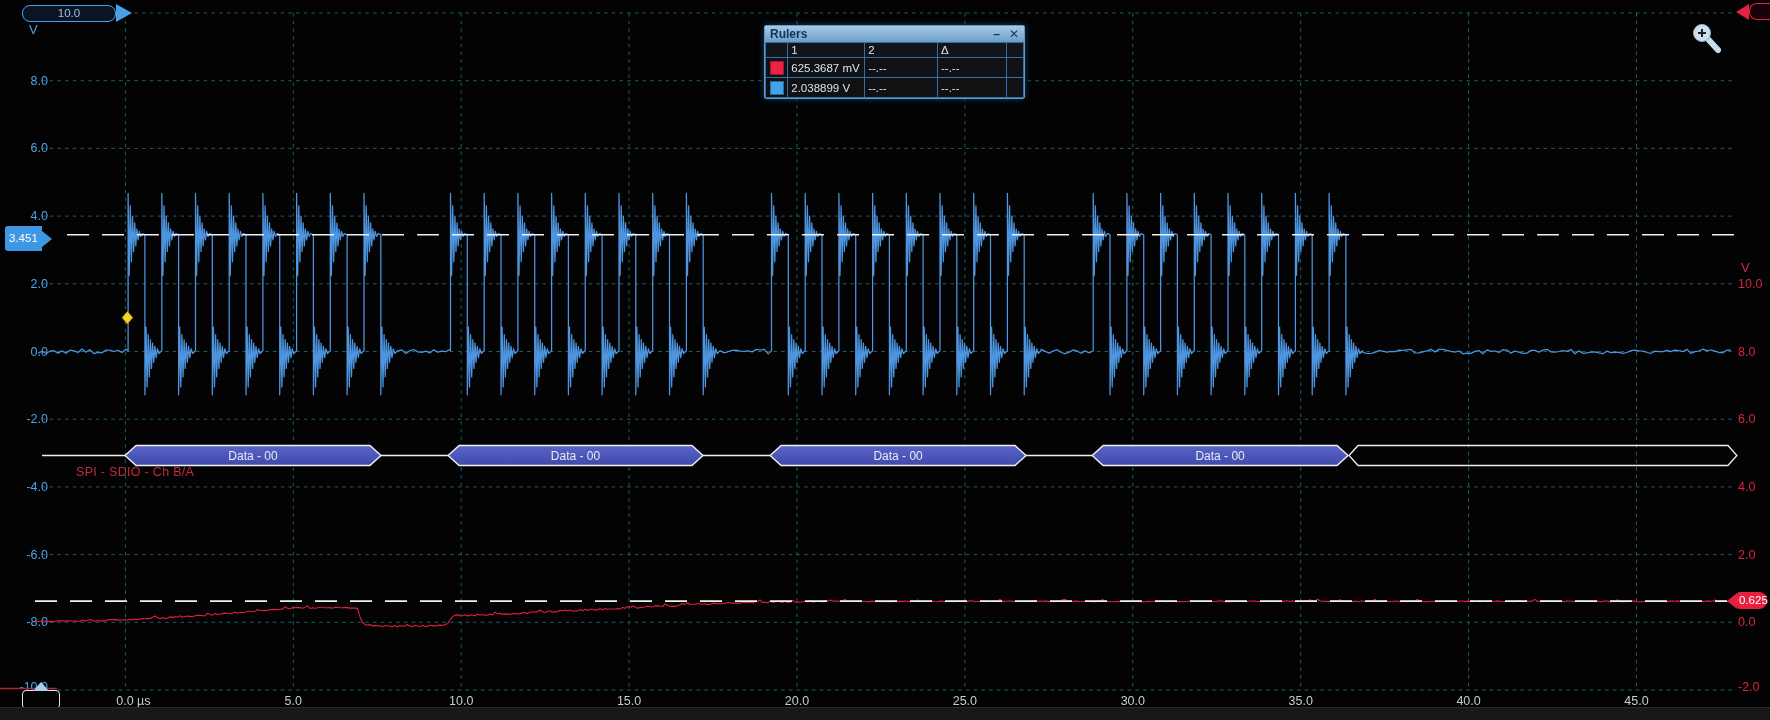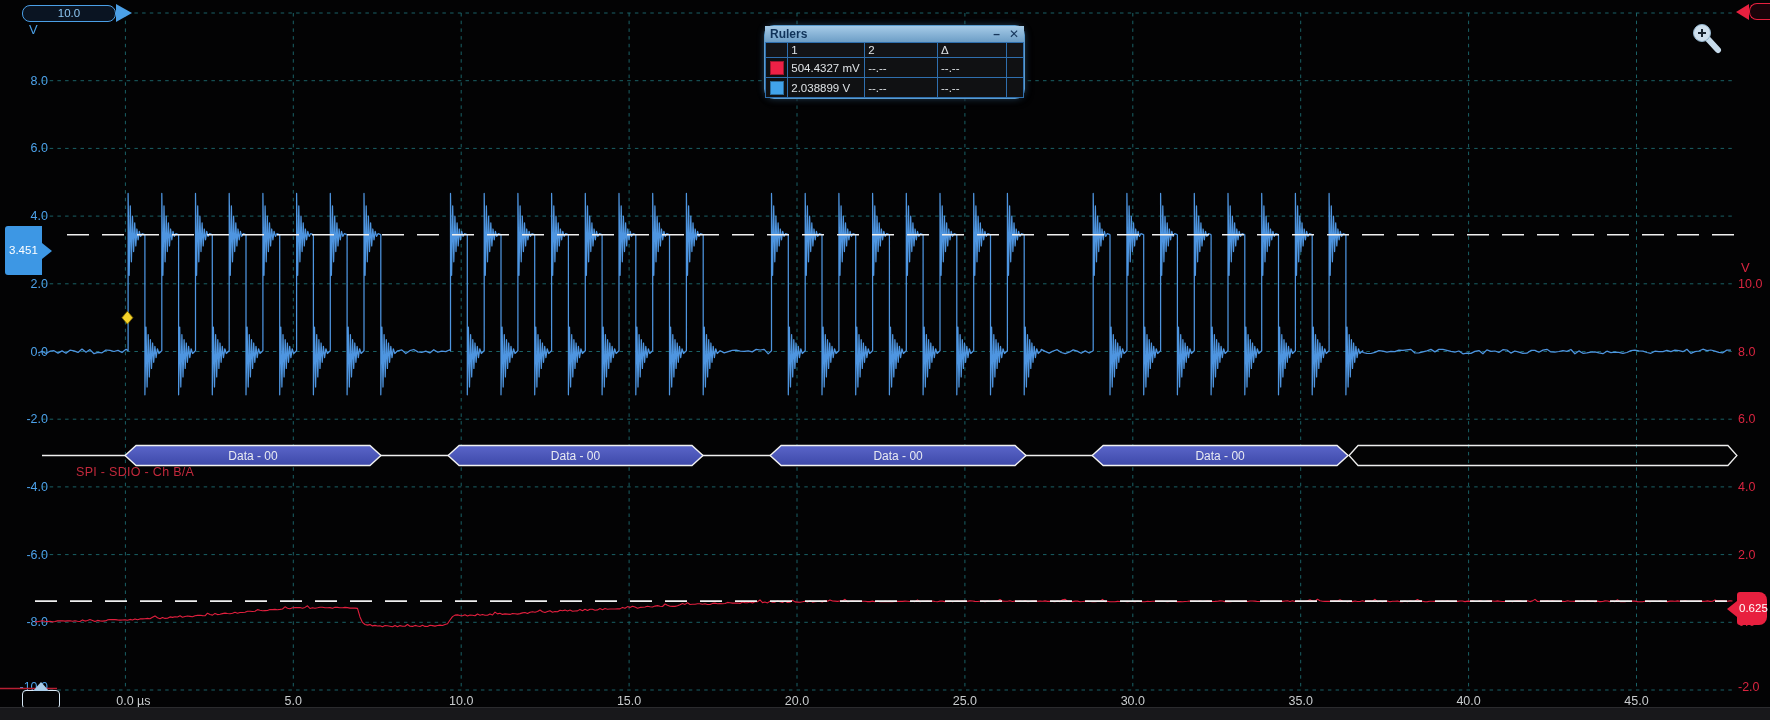--- a/index.html
+++ b/index.html
@@ -12,29 +12,29 @@
   .scaletag{display:flex;align-items:center;}
   .scaletag .box{height:15px;line-height:15px;border:1.5px solid #4b9fe6;border-radius:8px;
       background:#0a1422;color:#8cc6f2;font-size:11.5px;text-align:center;}
   .arr-r{width:0;height:0;border-top:9px solid transparent;border-bottom:9px solid transparent;}
   .arr-l{width:0;height:0;border-top:8px solid transparent;border-bottom:8px solid transparent;}
 
   .axis-unit{color:#4b9fe6;font-size:13px;}
 
   
   .rtag{display:flex;align-items:center;font-size:11.5px;color:#fff;}
-  .rtag .lbl{height:17px;line-height:17px;padding:16px 4px;}
+  .rtag .lbl{height:17px;line-height:17px;padding:4px 4px;}
 
   
   .btag{width:36px;height:17px;border:1.3px solid #d8e9f6;border-radius:4px;background:transparent;}
   .btag .tri{position:absolute;left:10px;top:-9px;width:0;height:0;
       border-left:8px solid transparent;border-right:8px solid transparent;border-bottom:9px solid #a9cdea;}
 
   
-  .dialog{width:259px;background:#0b0c0d;border:1px solid #5b9bcd;border-radius:10px;
+  .dialog{width:259px;background:#0b0c0d;border:1px solid #5b9bcd;border-radius:2px;
       box-shadow:0 0 7px rgba(100,170,230,.35), 2px 3px 6px rgba(0,0,0,.7);}
   .dlg-title{height:16px;display:flex;align-items:center;justify-content:space-between;padding:0 5px;
       background:linear-gradient(#a6cbe8,#6d9ec6);color:#10335a;font-size:12px;font-weight:bold;}
   .dlg-btns{display:flex;gap:9px;font-weight:bold;color:#17375c;}
   .dlg-btn{cursor:default;font-size:12px;line-height:14px;}
   .dialog table{border-collapse:collapse;width:100%;table-layout:fixed;}
   .dialog td{border:1px solid #2f6fae;color:#dfe3e6;font-size:11.5px;padding:0 3px;height:19px;
       white-space:nowrap;overflow:hidden;background:#101113;}
   .dialog tr.hdr td{height:14px;background:#131417;}
   .swatch{width:12px;height:12px;margin:0 auto;border:1px solid #00000055;}
@@ -139,21 +139,21 @@
     <line x1="12" y1="7" x2="12" y2="15" stroke="#18232f" stroke-width="2"></line>
   </svg>
 
   <div class="ov rtag" style="left:5px;top:226px">
     <div class="lbl" style="background:#3d97e4;border-radius:3px 0 0 3px">3.451</div>
     <div class="arr-l" style="border-left:10px solid #3d97e4;border-right:none;transform:none"></div>
   </div>
 
   <div class="ov rtag" style="left:1727px;top:592px">
     <div class="arr-l" style="border-right:10px solid #e8203f"></div>
-    <div class="lbl" style="background:#e8203f;border-radius:8px 0 0 8px;border-radius:3px 8px 8px 3px;width:26px;text-align:center;padding:8px 2px">0.625</div>
+    <div class="lbl" style="background:#e8203f;border-radius:8px 0 0 8px;border-radius:3px 8px 8px 3px;width:26px;text-align:center;padding:0 2px">0.625</div>
   </div>
 
   <div class="ov btag" style="left:22px;top:690px">
     <div class="tri"></div>
   </div>
 
   <div class="ov spi-label" style="left:38px;top:465px">SPI - SDIO - Ch B/A</div>
 
   <div class="ov dialog" style="left:764px;top:25px">
     <div class="dlg-title">
@@ -176,21 +176,21 @@
             <td></td>
             <td>1</td>
             <td>2</td>
             <td>Δ</td>
             <td></td>
           </tr>
           <tr>
             <td>
               <div class="swatch" style="background: rgb(238, 33, 70);"></div>
             </td>
-            <td>504.4327 mV</td>
+            <td>625.3687 mV</td>
             <td>--.--</td>
             <td>--.--</td>
             <td></td>
           </tr>
           <tr>
             <td>
               <div class="swatch" style="background: rgb(65, 163, 234);"></div>
             </td>
             <td>2.038899 V</td>
             <td>--.--</td>

